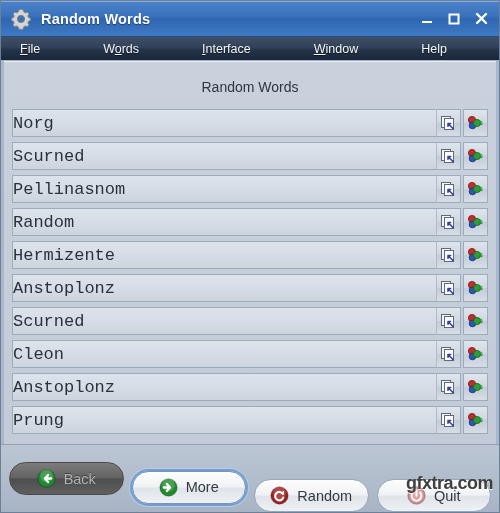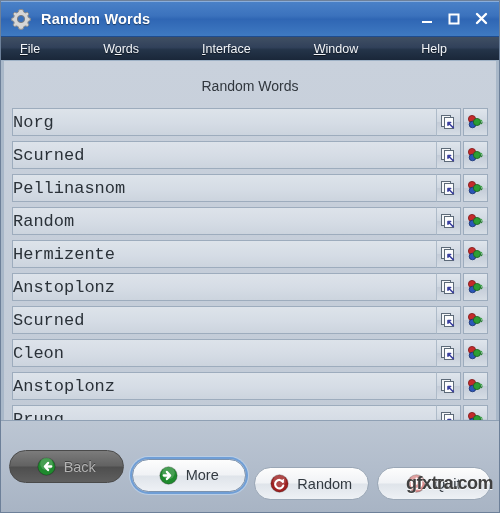--- a/index.html
+++ b/index.html
@@ -164,21 +164,21 @@
   .row-btn svg { display: block; }
 
   
   .bottombar {
     flex: 0 0 50px;
     background: linear-gradient(to bottom, #bcc6d3 0%, #b2bdcc 50%, #a8b4c4 100%);
     border-top: 1px solid #8fa0b4;
     display: flex;
     align-items: center;
     gap: 8px;
-    padding: 12px 8px;
+    padding: 0 8px;
     box-sizing: border-box;
     position: relative;
   }
   .btn {
     position: relative;
     height: 33px;
     flex: 1 1 0;
     min-width: 0;
     border-radius: 17px;
     display: flex;

